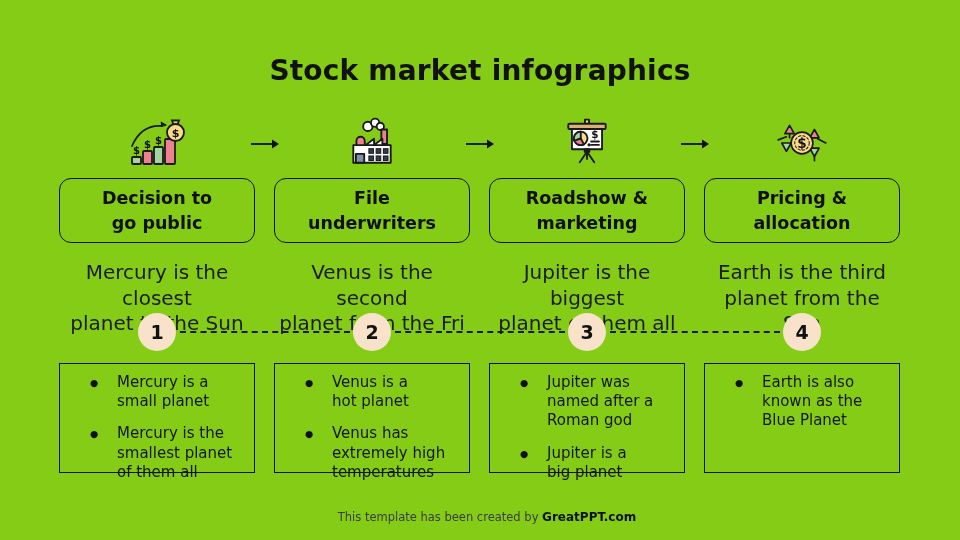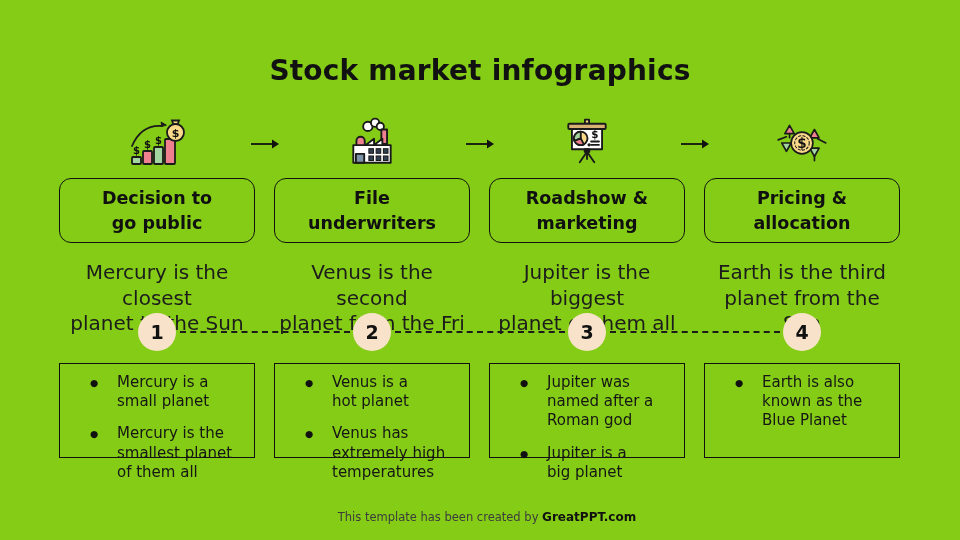--- a/index.html
+++ b/index.html
@@ -13,21 +13,21 @@
   .label-box{margin-top:8px;width:100%;box-sizing:border-box;border:1.6px solid #111;
              border-radius:12px;height:65px;display:flex;align-items:center;justify-content:center;
              text-align:center;font-weight:700;font-size:17.5px;line-height:1.38;
              white-space:pre-line;color:#101010;}
   .description{margin-top:17px;height:40px;text-align:center;font-size:20px;line-height:1.28;
                white-space:pre-line;color:#1c1c1c;}
   .num-circle{margin-top:13px;width:38px;height:38px;border-radius:50%;
               display:flex;align-items:center;justify-content:center;
               font-size:19px;font-weight:700;color:#111;}
   .bullet-box{margin-top:12px;width:100%;box-sizing:border-box;border:1.4px solid #111;
-              height:95px;padding-top:9px;}
+              height:110px;padding-top:9px;}
   .bullet-box ul{margin:0;padding:0;list-style:none;}
   .bullet-box li{position:relative;padding-left:57px;font-size:15px;line-height:1.28;
                  white-space:pre-line;margin-bottom:13px;color:#161616;}
   .bullet-box li::before{content:"●";position:absolute;left:30px;top:4px;font-size:9.5px;color:#111;}
   .flow-arrow{position:absolute;top:137px;}
   .dash-line{position:absolute;top:331px;border-top:2px dashed #1b1b1b;height:0;}
   .footer{position:absolute;top:510px;left:7px;width:100%;text-align:center;
           font-size:11.5px;color:#3c3c3c;}
   .footer b{color:#111;font-size:12px;}
   svg{display:block;}

